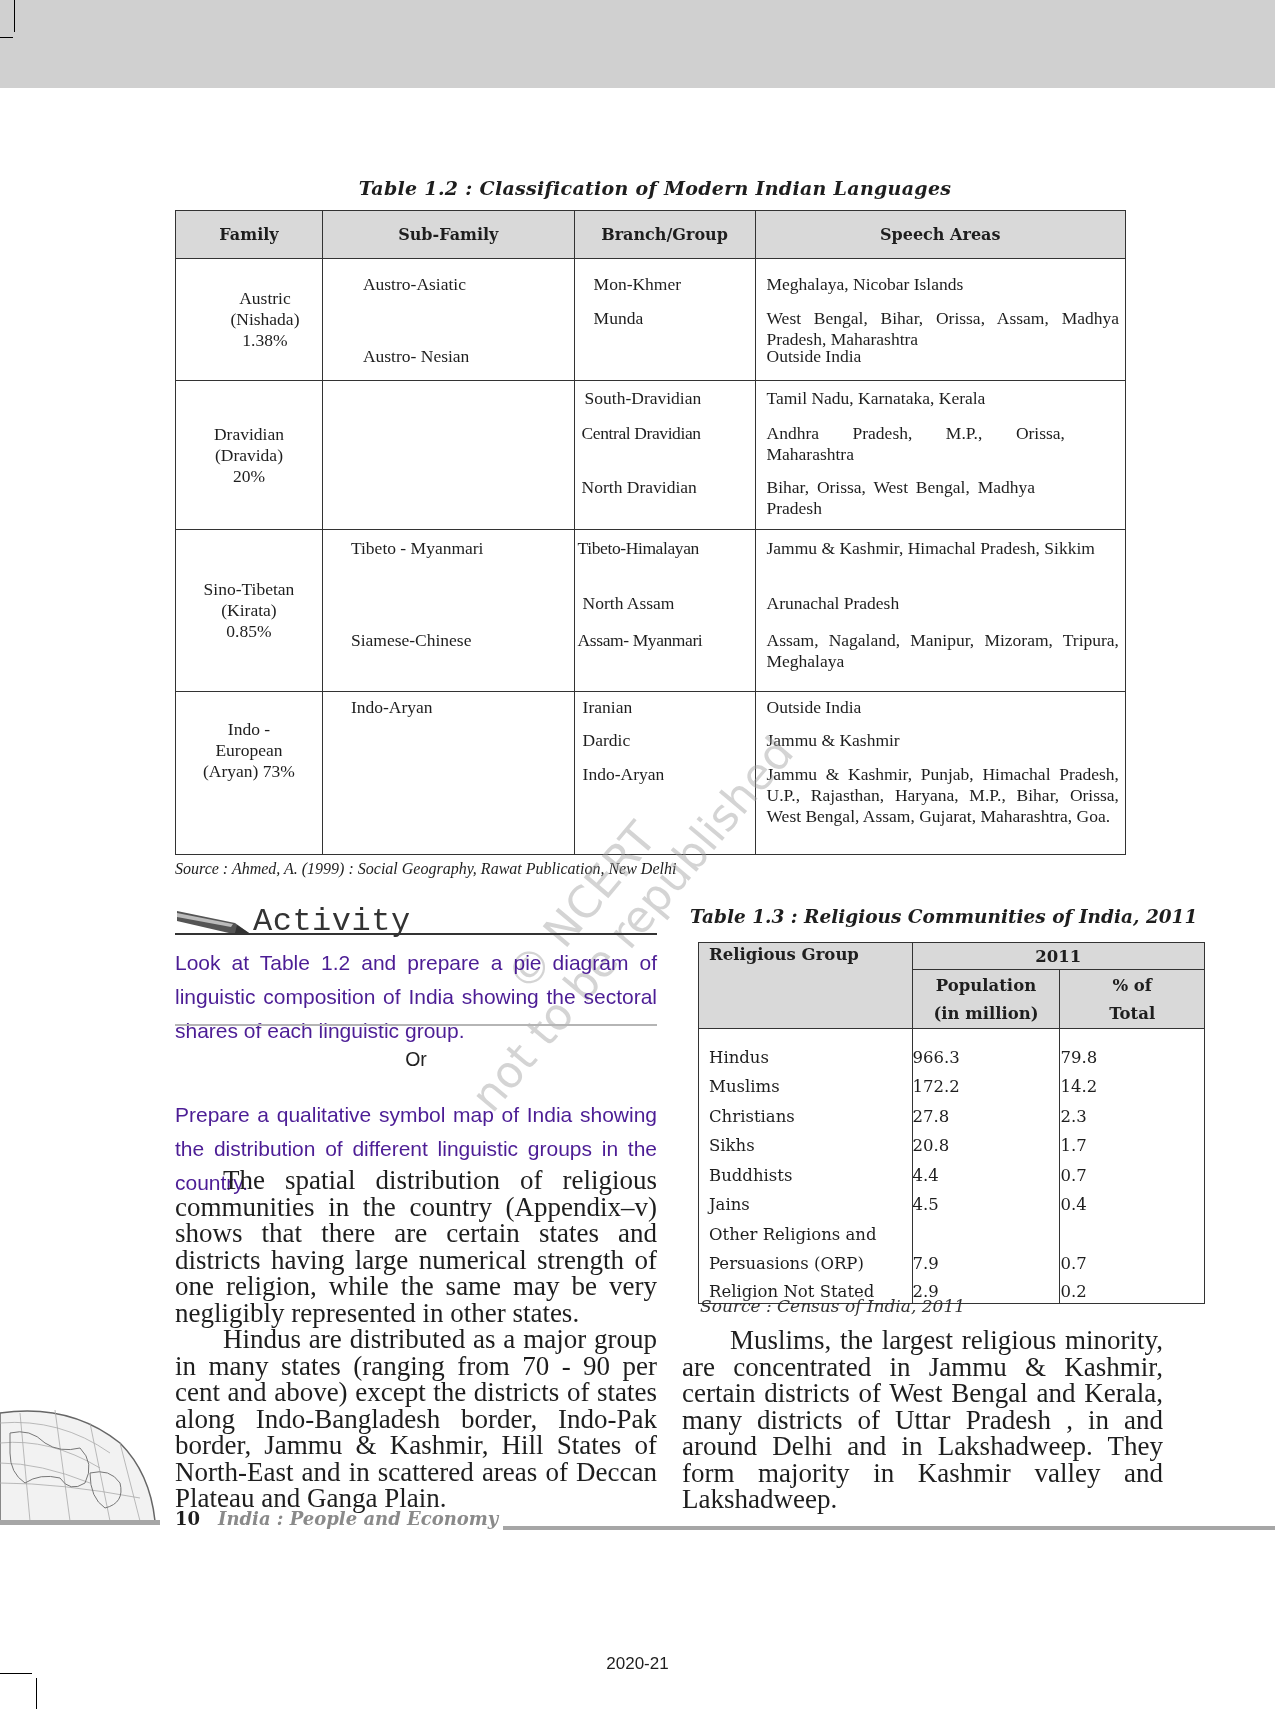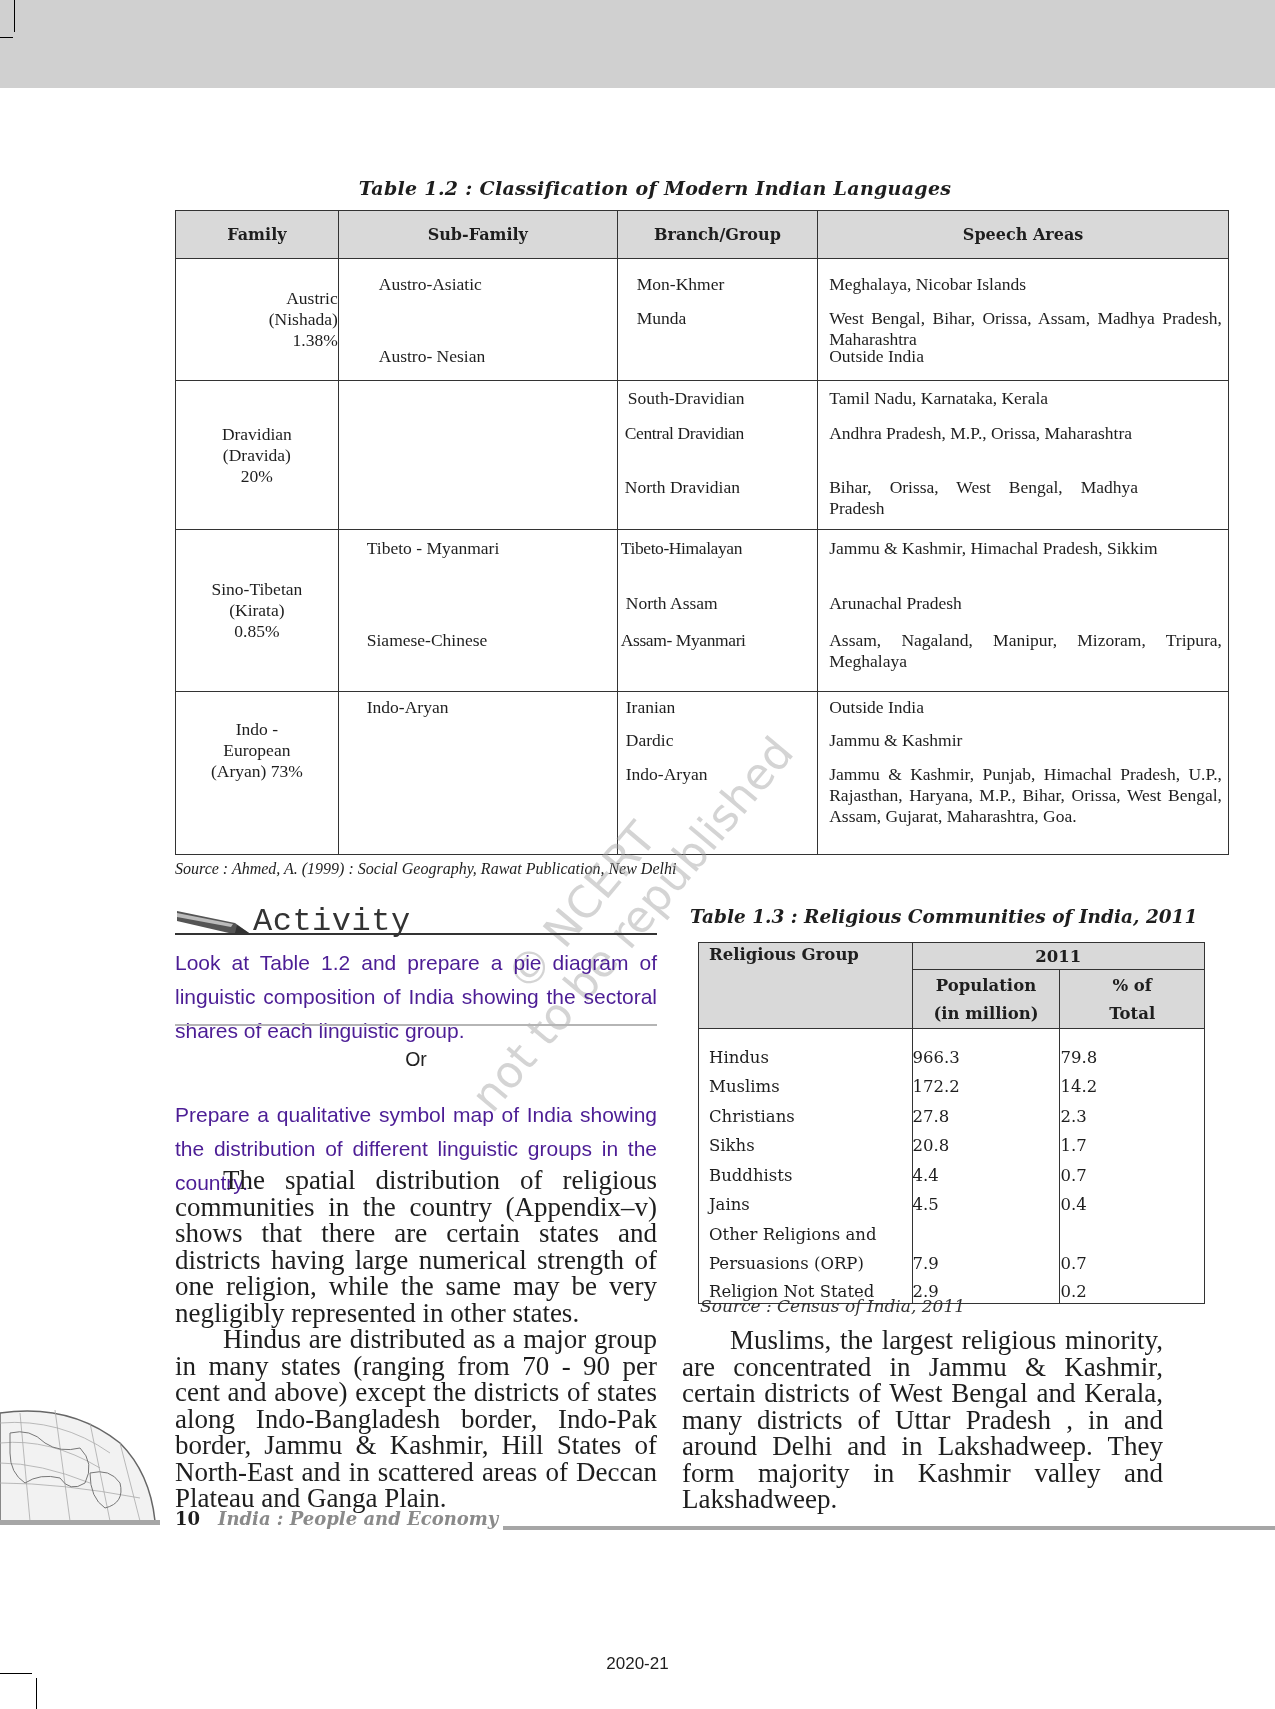--- a/index.html
+++ b/index.html
@@ -6,21 +6,21 @@
     html, body { width: 1275px; height: 1709px; background: #ffffff; overflow: hidden; }
     body { position: relative; font-family: "DejaVu Serif", serif; color: #1e1e1e; }
 
     .top-band { position: absolute; left: 0; top: 0; width: 1275px; height: 88px; background: #d0d0d0; }
     .crop-v { position: absolute; width: 1px; background: #000; }
     .crop-h { position: absolute; height: 1px; background: #000; }
 
     .t12-title { position: absolute; left: 175px; width: 960px; top: 177px; text-align: center;
       font-family: "DejaVu Serif", serif; font-style: italic; font-weight: bold; font-size: 19px; letter-spacing: 0.3px; }
 
-    table.t12 { position: absolute; left: 175px; top: 210px; width: 1054px; border-collapse: collapse;
+    table.t12 { position: absolute; left: 175px; top: 210px; width: 951px; border-collapse: collapse;
       font-family: "Liberation Serif", serif; font-size: 17.5px; }
     table.t12 th { background: #d9d9d9; border: 1.5px solid #333; height: 48px;
       font-family: "DejaVu Serif", serif; font-weight: bold; font-size: 16px; text-align: center; }
     table.t12 td { border-left: 1.5px solid #333; border-right: 1.5px solid #333; vertical-align: top; padding: 0; }
     table.t12 tr.grp td { border-top: 1.5px solid #333; border-bottom: 1.5px solid #333; }
     .fam { text-align: center; vertical-align: middle !important; line-height: 21px; }
     .fam-left { text-align: left; padding-left: 32px !important; }
     .cell-lines { position: relative; }
     .ln { position: absolute; white-space: nowrap; line-height: 21px; }
     .sa { position: absolute; line-height: 21px; left: 11px; right: 6px; text-align: justify; }
@@ -88,21 +88,21 @@
     </colgroup>
   <tbody>
       <tr>
     <th>Family</th>
     <th>Sub-Family</th>
     <th>Branch/Group</th>
     <th>Speech Areas</th>
   </tr>
 
   <tr class="grp" style="height:122px">
-    <td class="fam fam-left" style="padding-left:32px;text-align:right">
+    <td class="fam fam-left" style="padding-left:32px;text-align:center">
       <div>Austric</div>
       <div>(Nishada)</div>
       <div>1.38%</div>
     </td>
     <td class="cell-lines">
       <span class="ln" style="left:40px;top:15px">Austro-Asiatic</span>
       <span class="ln" style="left:40px;top:87px">Austro- Nesian</span>
     </td>
     <td class="cell-lines">
       <span class="ln" style="left:19px;top:15px">Mon-Khmer</span>

